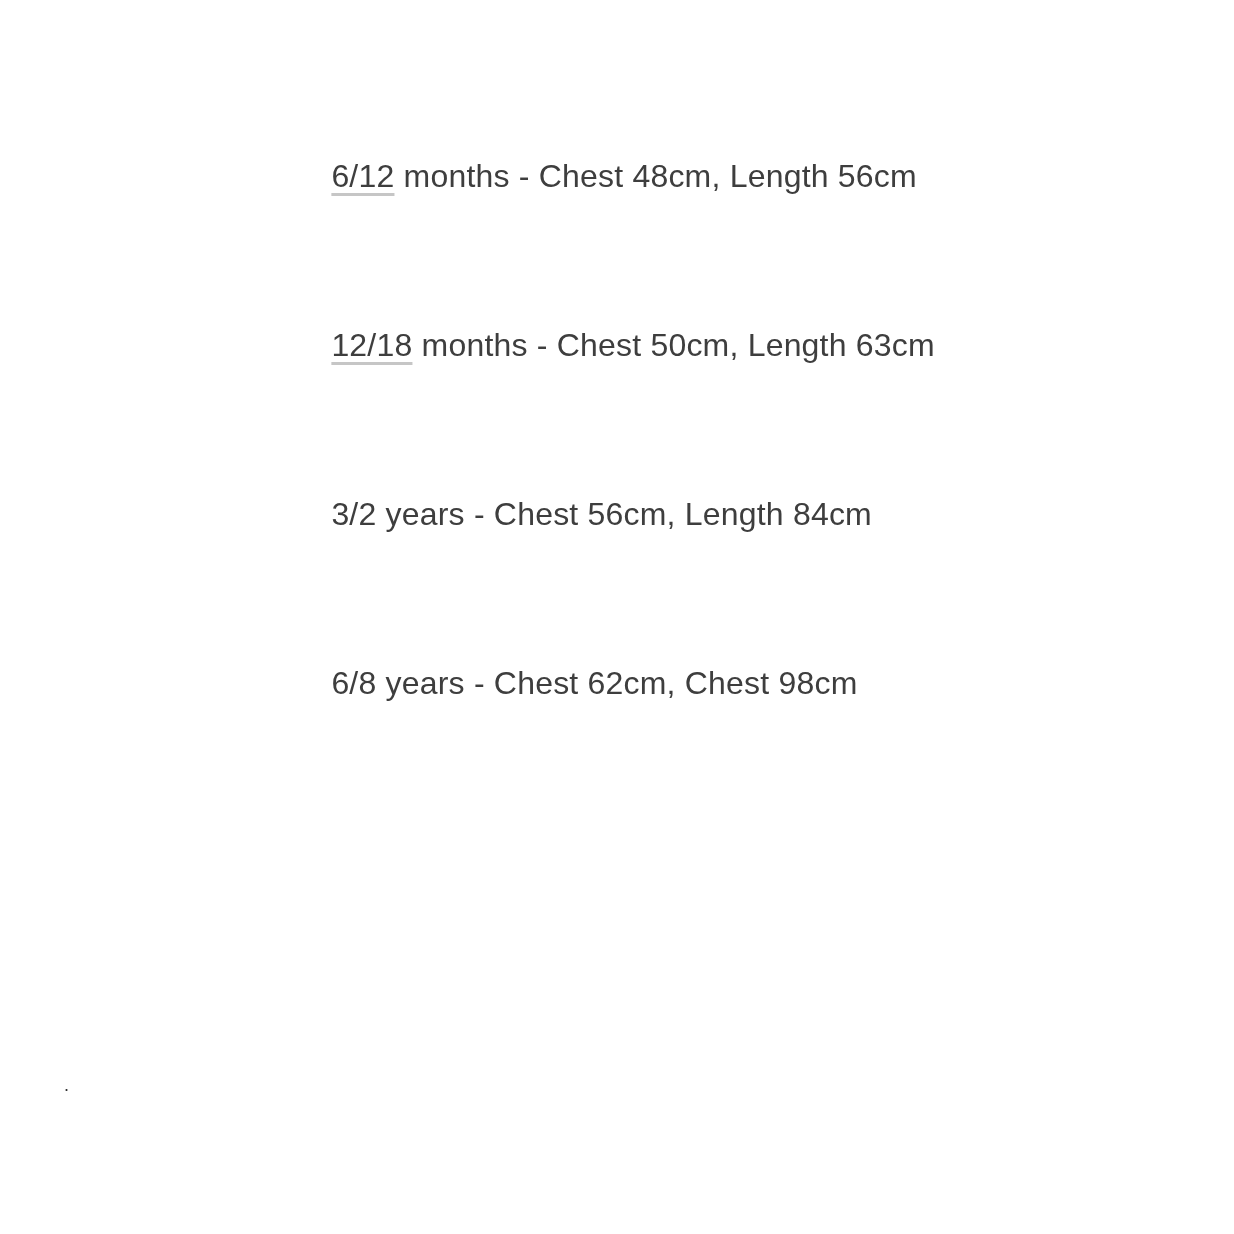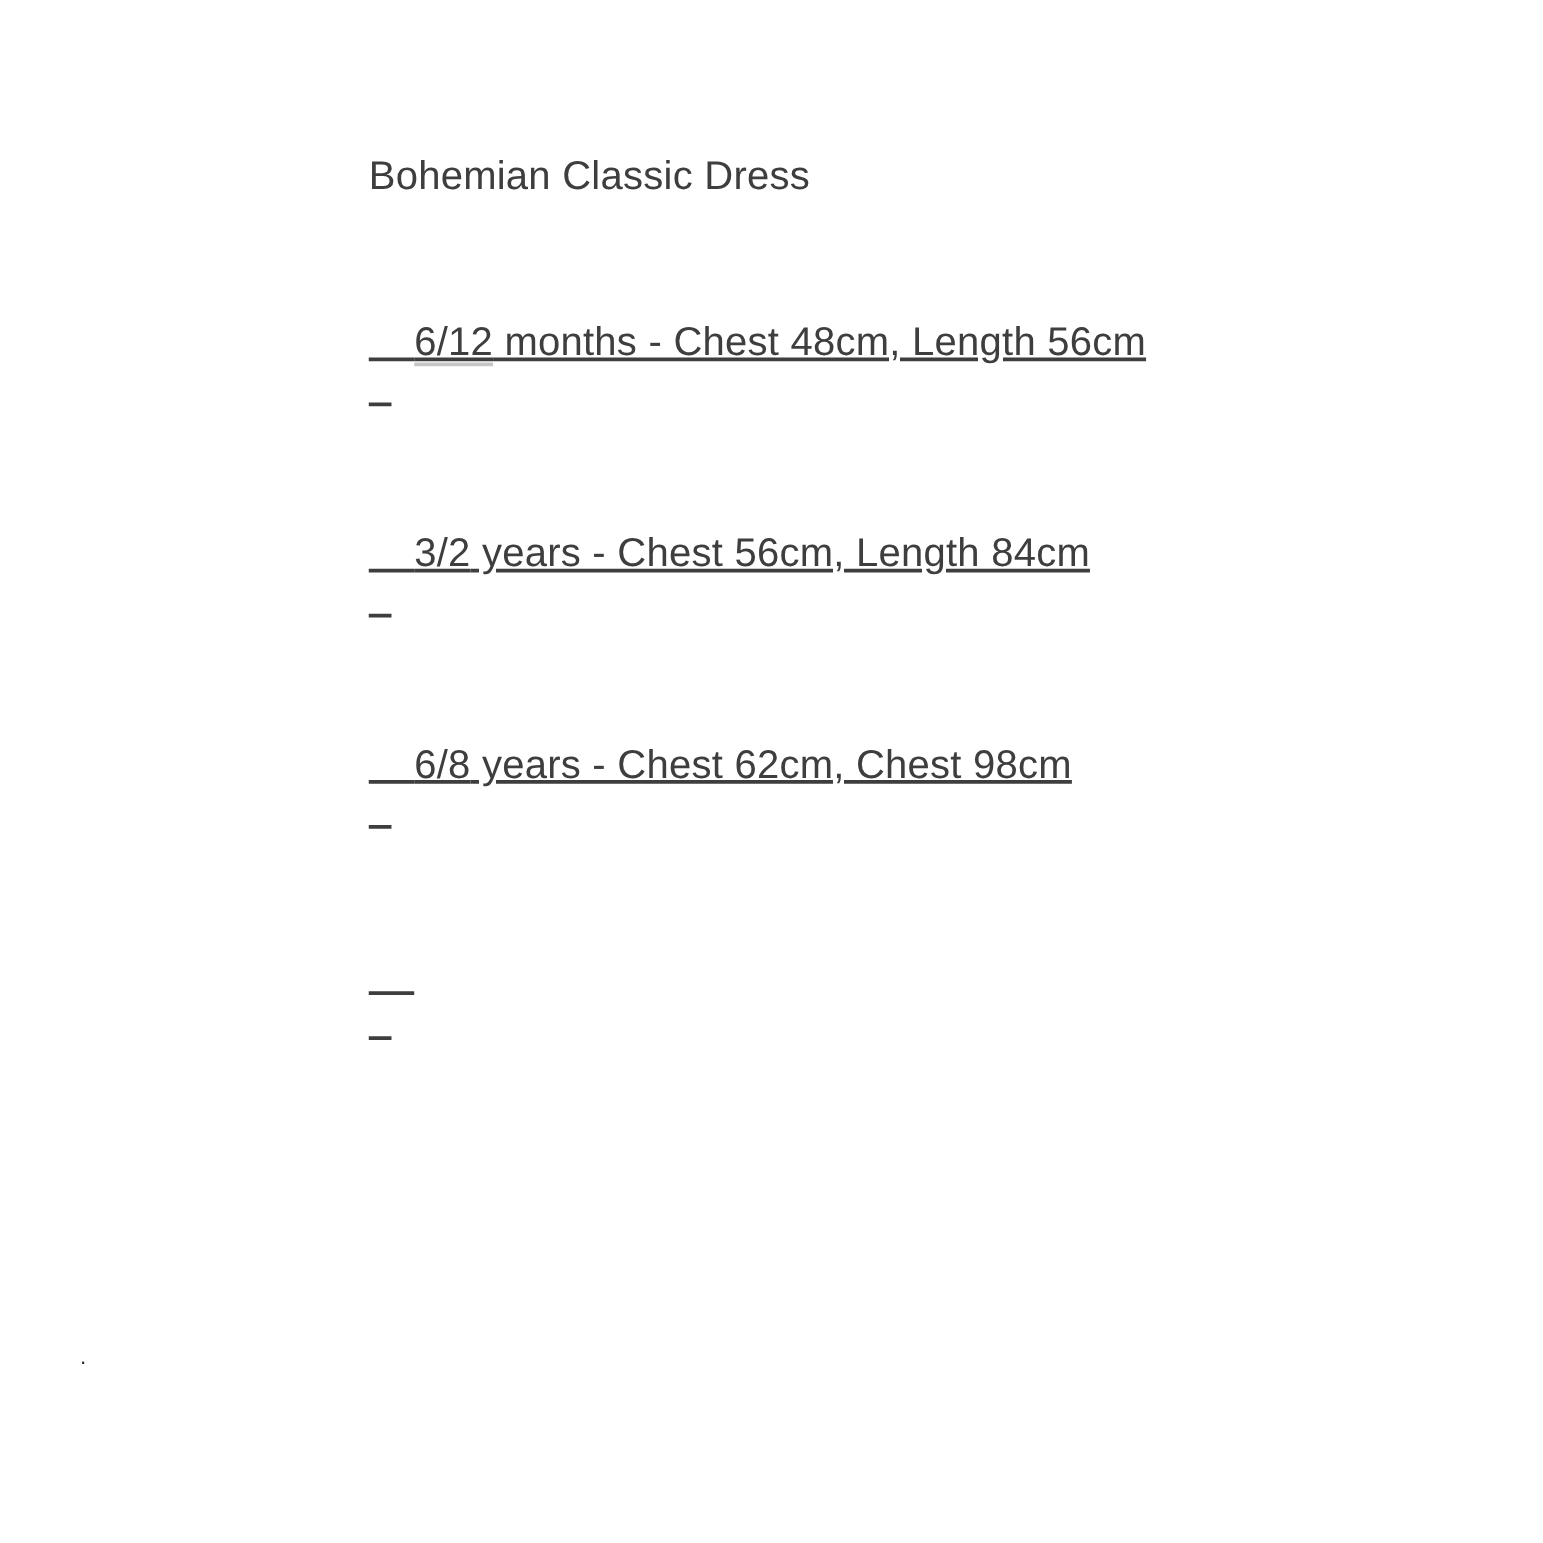--- a/index.html
+++ b/index.html
@@ -30,21 +30,20 @@
     gap: 61px;
     font-size: 32px;
     line-height: 36px;
     letter-spacing: 0.2px;
   }
   .chart-title {
     white-space: pre-wrap;
   }
   .size-row {
     white-space: pre-wrap;
-    text-decoration: underline;
   }
   .size-token {
     text-decoration: none;
   }
   .size-token.detected {
     text-decoration: underline;
     text-decoration-color: var(--underline-color);
     text-decoration-thickness: 2.5px;
     text-underline-offset: 6px;
     text-decoration-skip-ink: auto;
@@ -55,26 +54,28 @@
     top: 1076px;
     font-size: 18px;
     line-height: 18px;
     color: #2e2e2e;
   }
 </style>
 </head>
 <body>
 
 <main class="size-chart">
-  <div class="chart-title">Bohemian Classic Dress</div>
 
   <div class="size-row">
     <span class="size-token detected">6/12</span><span class="size-details"> months - Chest 48cm, Length 56cm</span>
   </div>
 
+  <div class="size-row">
+    <span class="size-token detected">12/18</span><span class="size-details"> months - Chest 50cm, Length 63cm</span>
+  </div>
 
 
   <div class="size-row">
     <span class="size-token">3/2</span><span class="size-details"> years - Chest 56cm, Length 84cm</span>
   </div>
 
 
   <div class="size-row">
     <span class="size-token">6/8</span><span class="size-details"> years - Chest 62cm, Chest 98cm</span>
   </div>

